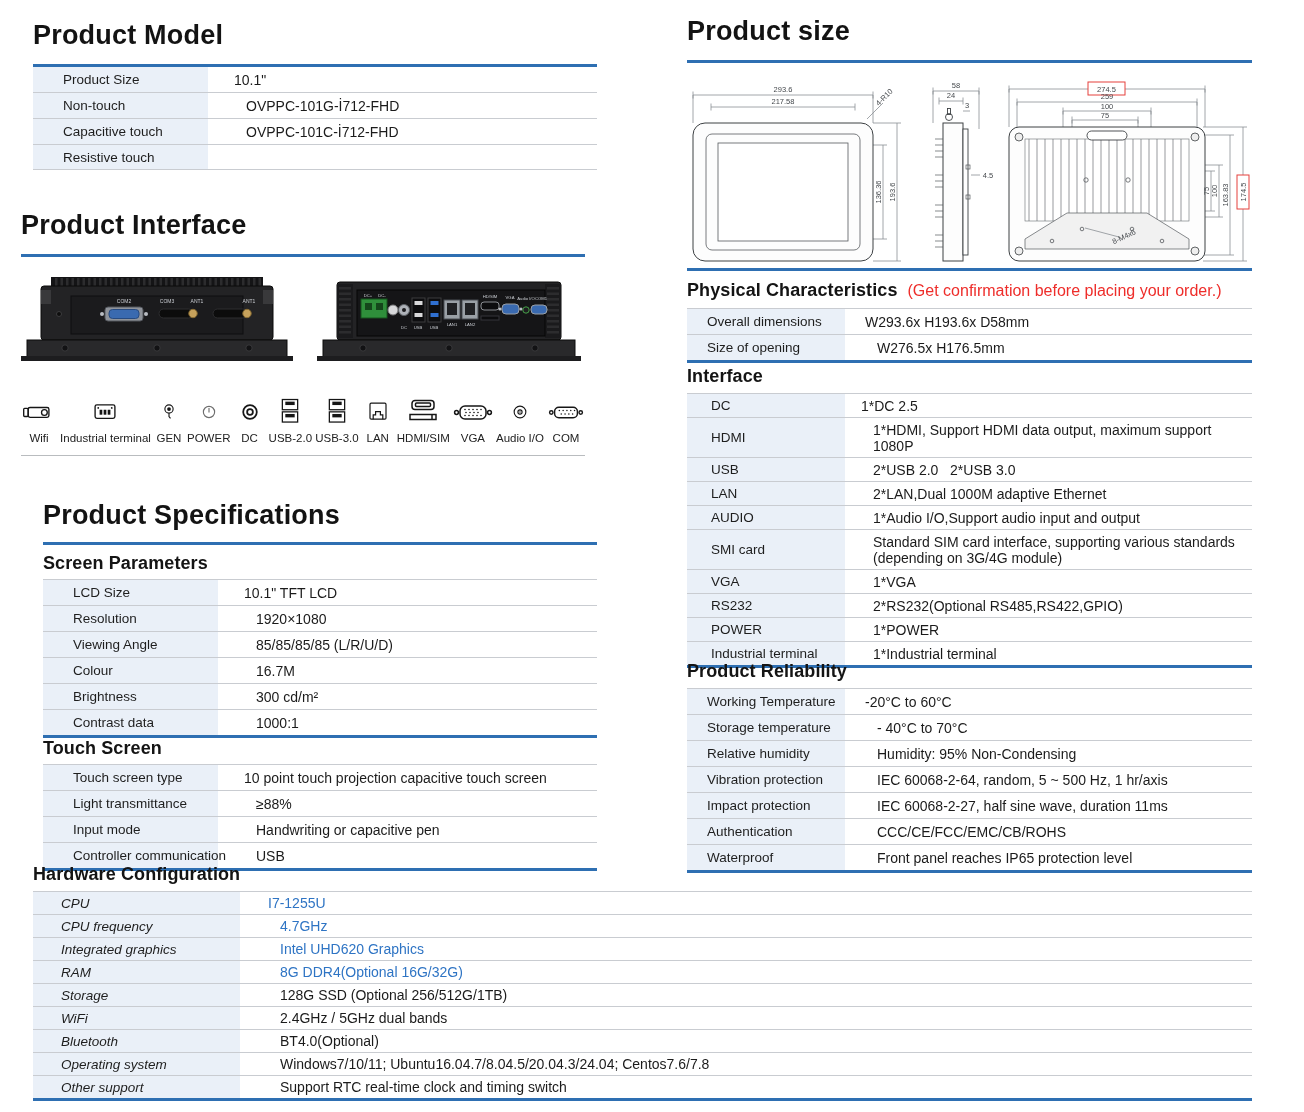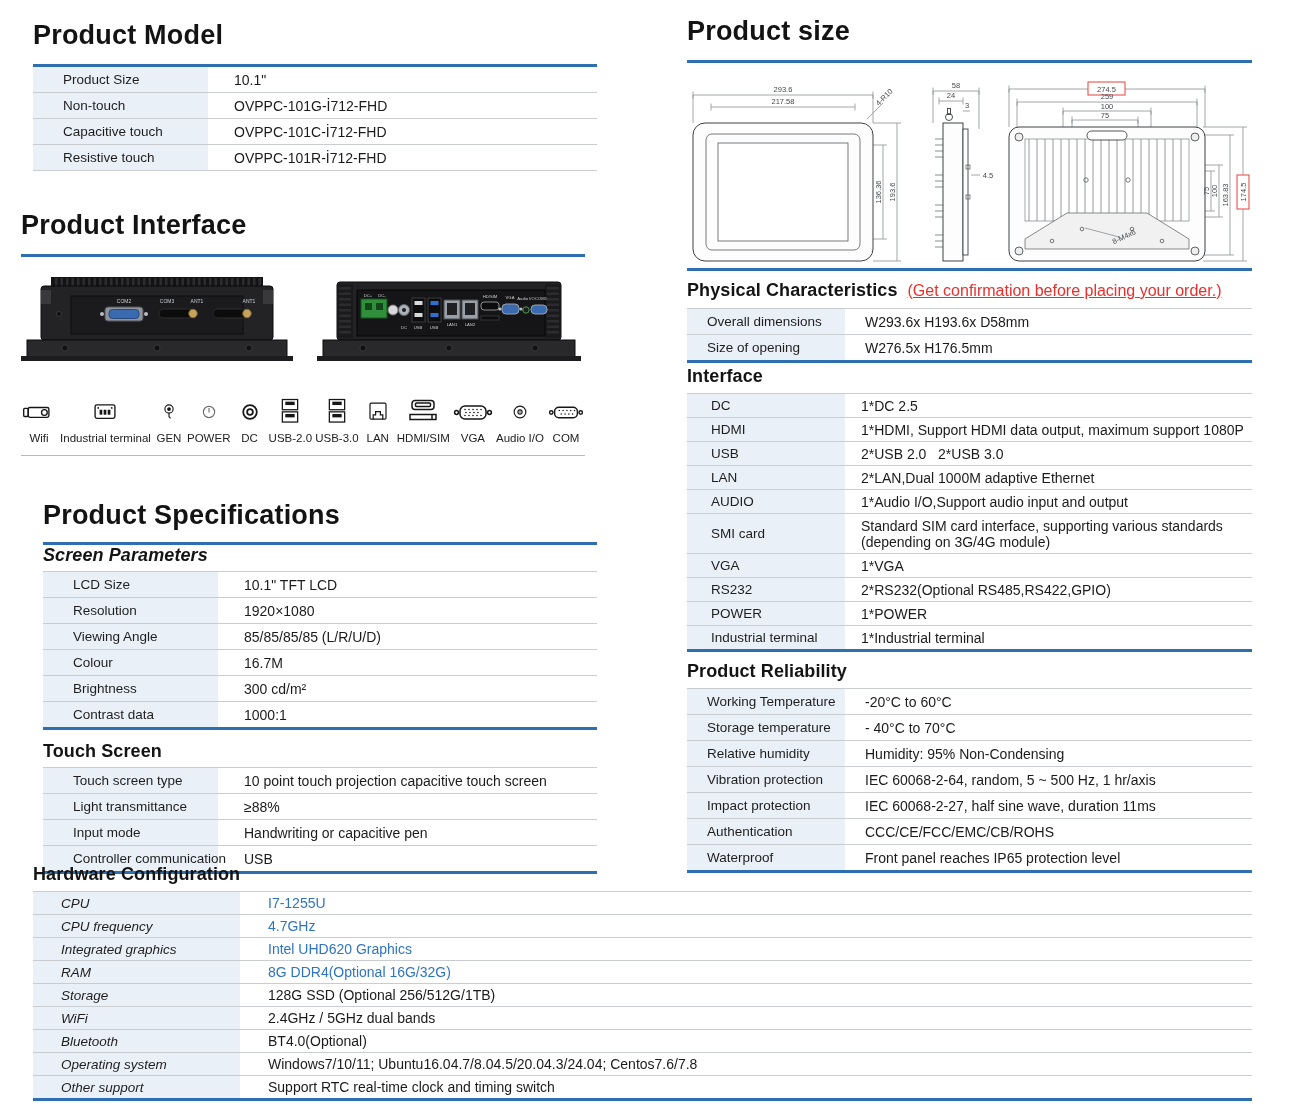--- a/index.html
+++ b/index.html
@@ -13,21 +13,21 @@
     font-family:"Liberation Sans","DejaVu Sans",sans-serif;color:var(--ink);
   }
   .sec{position:absolute;}
   h1{font-size:27px;font-weight:700;color:#131313;letter-spacing:.2px;}
   h2{font-size:18px;font-weight:700;color:#141414;letter-spacing:.1px;}
   .rule{height:3px;background:var(--blue);}
   
   .tbl{border-top:1px solid var(--sep);border-bottom:3px solid var(--blue);}
   .tbl.top-blue{border-top:3px solid var(--blue);border-bottom:1px solid var(--sep);}
   .tbl .row{display:flex;align-items:stretch;}
-  .tbl .row + .row{border-top:1px solid var(--sep);}
+  .tbl .row + .row{border-top:1px solid var(--sep);gap:12px;}
   .lbl{background:var(--lbl-bg);flex:0 0 auto;display:flex;align-items:center;
        font-size:13.5px;color:#1e1e1e;white-space:nowrap;}
   .val{flex:1 1 auto;display:flex;align-items:center;font-size:14px;color:#1b1b1b;
        white-space:pre-wrap;}
   .val[data-variant="blue"]{color:var(--vblue);}
   
   .tbl-l .lbl{width:175px;padding:4.5px 0 4.5px 30px;}
   .tbl-l .val{padding:4.5px 8px 4.5px 26px;}
   
   .tbl-r .lbl{width:158px;padding:3.5px 0 3.5px 24px;}
@@ -36,21 +36,21 @@
   
   .tbl-h .lbl{width:207px;padding:3px 0 3px 28px;font-style:italic;}
   .tbl-h .val{padding:3px 8px 3px 28px;}
   
   .ports{display:flex;justify-content:space-between;align-items:flex-end;width:564px;}
   .port{display:flex;flex-direction:column;align-items:center;flex:0 0 auto;}
   .port .cap{font-size:11.5px;color:#222;margin-top:5px;white-space:nowrap;}
   .icon-svg{stroke:#161616;fill:none;stroke-width:1.5;}
   .divider{height:1px;background:#b9bcbf;margin-top:11px;}
   .photos{display:flex;justify-content:space-between;width:564px;}
-  .ph-note{font-size:16px;color:var(--red);font-weight:400;margin-left:10px;text-decoration:underline;}
+  .ph-note{font-size:16px;color:var(--red);font-weight:400;margin-left:10px;}
   .hrow{display:flex;align-items:baseline;}
   .dim{font-size:7.5px;fill:#45494d;}
   .dimline{stroke:#8a8f94;stroke-width:.8;fill:none;}
   .body-line{stroke:#3c4043;stroke-width:1;fill:#fdfdfd;}
 </style>
 </head>
 <body>
 
 <div class="sec" style="left:33px;top:20px;width:564px;">
   <h1>Product Model</h1>
@@ -66,21 +66,20 @@
         <div class="val">OVPPC-101G-İ712-FHD</div>
       </div>
 
       <div class="row">
         <div class="lbl">Capacitive touch</div>
         <div class="val">OVPPC-101C-İ712-FHD</div>
       </div>
 
       <div class="row">
         <div class="lbl">Resistive touch</div>
-        <div class="val">OVPPC-101R-İ712-FHD</div>
       </div>
     </div>
 </div>
 
 <div class="sec" style="left:21px;top:210px;width:564px;">
   <h1>Product Interface</h1>
   <div class="rule" style="margin-top:13px;"></div>
   <div class="photos" style="margin-top:15px;">
 
     <svg width="272" height="92" viewBox="0 0 272 92">
@@ -308,21 +307,21 @@
       </svg>
       <span class="cap">COM</span>
     </div>
   </div>
   <div class="divider"></div>
 </div>
 
 <div class="sec" style="left:33px;top:500px;width:564px;padding-left:10px;">
   <h1>Product Specifications</h1>
   <div class="rule" style="margin-top:11px;"></div>
-  <h2 style="font-style:italic;">Screen Parameters</h2>
+  <h2 style="margin-top:8px;">Screen Parameters</h2>
   <div class="tbl tbl-l" style="margin-top:5px;">
 
       <div class="row">
         <div class="lbl">LCD Size</div>
         <div class="val">10.1" TFT LCD</div>
       </div>
 
       <div class="row">
         <div class="lbl">Resolution</div>
         <div class="val">1920×1080</div>
@@ -341,21 +340,21 @@
       <div class="row">
         <div class="lbl">Brightness</div>
         <div class="val">300 cd/m²</div>
       </div>
 
       <div class="row">
         <div class="lbl">Contrast data</div>
         <div class="val">1000:1</div>
       </div>
     </div>
-  <h2 style="margin-top:11px;">Touch Screen</h2>
+  <h2 style="">Touch Screen</h2>
   <div class="tbl tbl-l" style="margin-top:5px;">
 
       <div class="row">
         <div class="lbl">Touch screen type</div>
         <div class="val">10 point touch projection capacitive touch screen</div>
       </div>
 
       <div class="row">
         <div class="lbl">Light transmittance</div>
         <div class="val">≥88%</div>

